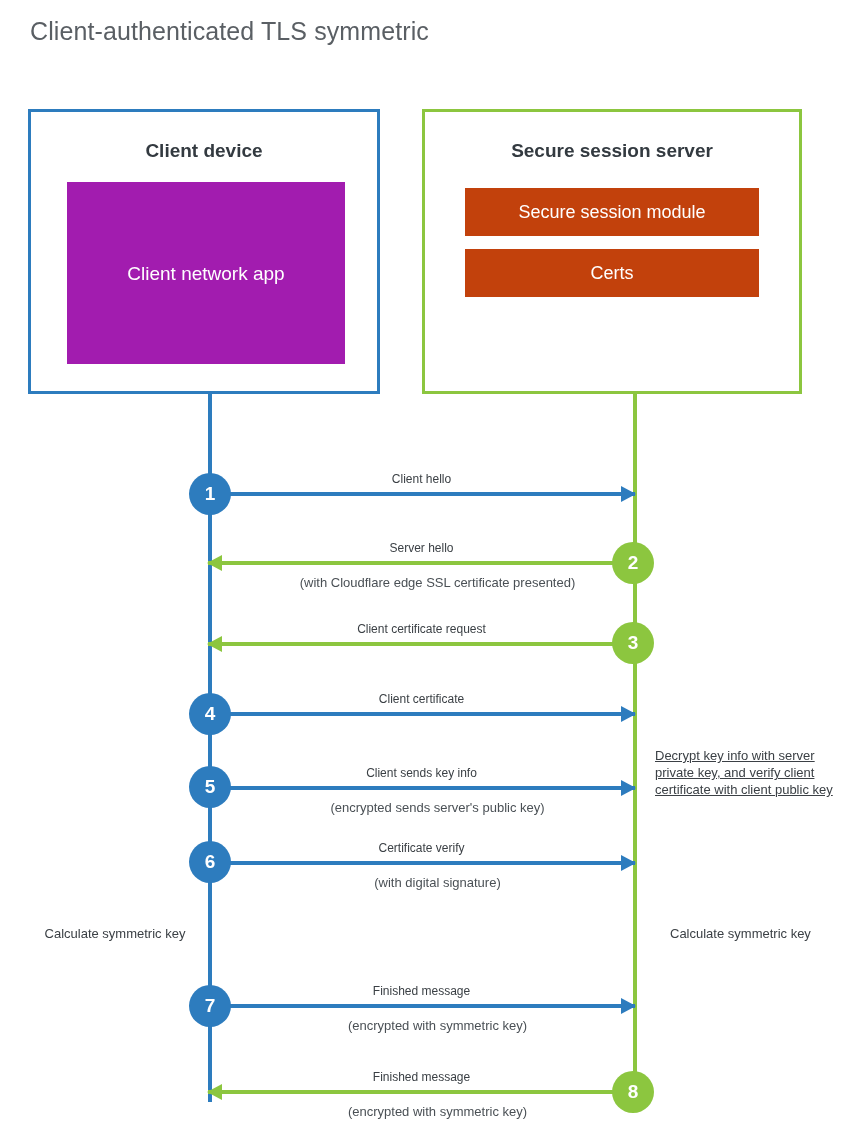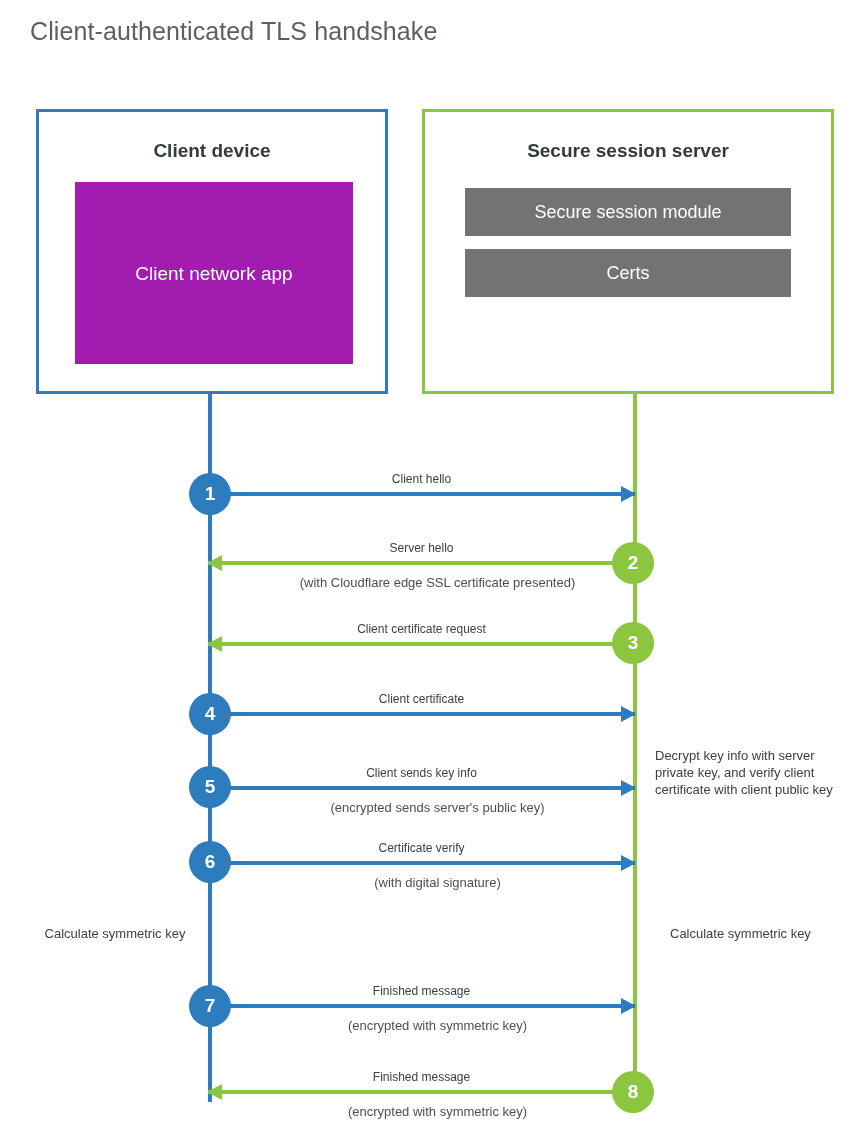--- a/index.html
+++ b/index.html
@@ -33,31 +33,31 @@
     white-space: nowrap;
   }
 
   
   .actor-box {
     position: absolute;
     box-sizing: border-box;
     background: #ffffff;
   }
   .actor-box.client {
-    left: 36px;
+    left: 28px;
     top: 109px;
     width: 352px;
     height: 285px;
     border: 3px solid #2d7cbe;
     padding-left: 40px;
   }
   .actor-box.server {
     left: 422px;
     top: 109px;
-    width: 412px;
+    width: 380px;
     height: 285px;
     border: 3px solid #8cc63f;
   }
   .actor-title {
     position: absolute;
     left: 0;
     right: 0;
     top: 28px;
     text-align: center;
     font-size: 19px;
@@ -80,21 +80,21 @@
     text-align: center;
   }
   .server-modules {
     position: absolute;
     left: 40px;
     top: 76px;
     right: 40px;
   }
   .server-module {
     height: 48px;
-    background: #737373;
+    background: #c2410c;
     color: #ffffff;
     font-size: 18px;
     display: flex;
     align-items: center;
     justify-content: center;
     margin-bottom: 13px;
     text-align: center;
   }
 
   
@@ -198,21 +198,21 @@
     left: 670px;
     width: 160px;
     text-align: left;
   }
 </style>
 </head>
 <body>
 
 <div id="stage">
 
-  <div class="diagram-title">Client-authenticated TLS handshake</div>
+  <div class="diagram-title">Client-authenticated TLS symmetric</div>
 
   <div class="actor-box client">
     <div class="actor-title">Client device</div>
     <div class="client-app">Client network app</div>
   </div>
 
   <div class="actor-box server">
     <div class="actor-title">Secure session server</div>
     <div class="server-modules">
       <div class="server-module">Secure session module</div>
@@ -280,19 +280,19 @@
   <div class="step-badge blue" style="top:985px;">7</div>
 
   <div class="msg to-client" style="top:1092px;">
     <div class="arrow-line"></div>
     <div class="arrow-head"></div>
     <div class="msg-label">Finished message</div>
     <div class="msg-sublabel">(encrypted with symmetric key)</div>
   </div>
   <div class="step-badge green" style="top:1071px;">8</div>
 
-  <div class="side-note right-note" style="top:747px;">Decrypt key info with server private key, and verify client certificate with client public key</div>
+  <div class="side-note right-note" style="top:747px;text-decoration:underline;">Decrypt key info with server private key, and verify client certificate with client public key</div>
 
   <div class="side-note left-note" style="top:925px;">Calculate symmetric key</div>
 
   <div class="side-note right-calc" style="top:925px;">Calculate symmetric key</div>
 
 </div>
 
 </body></html>

